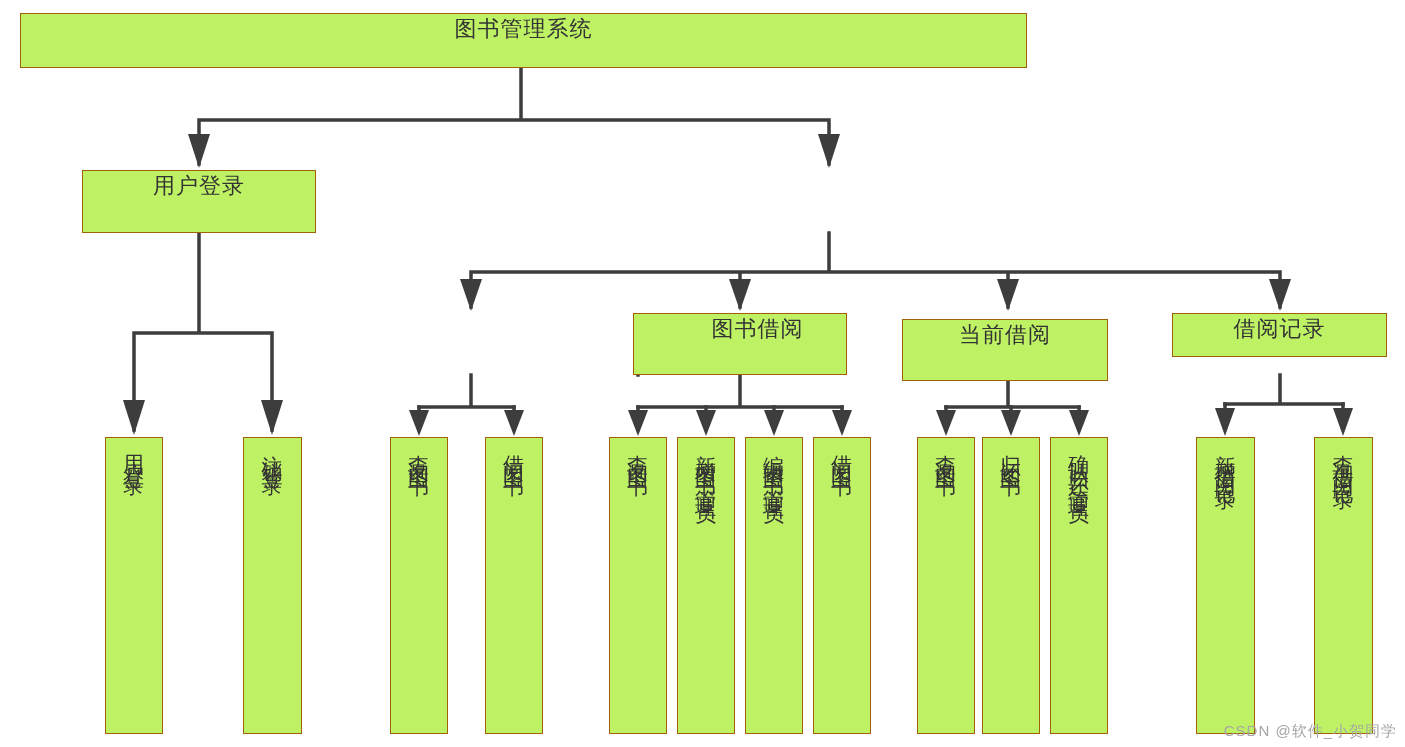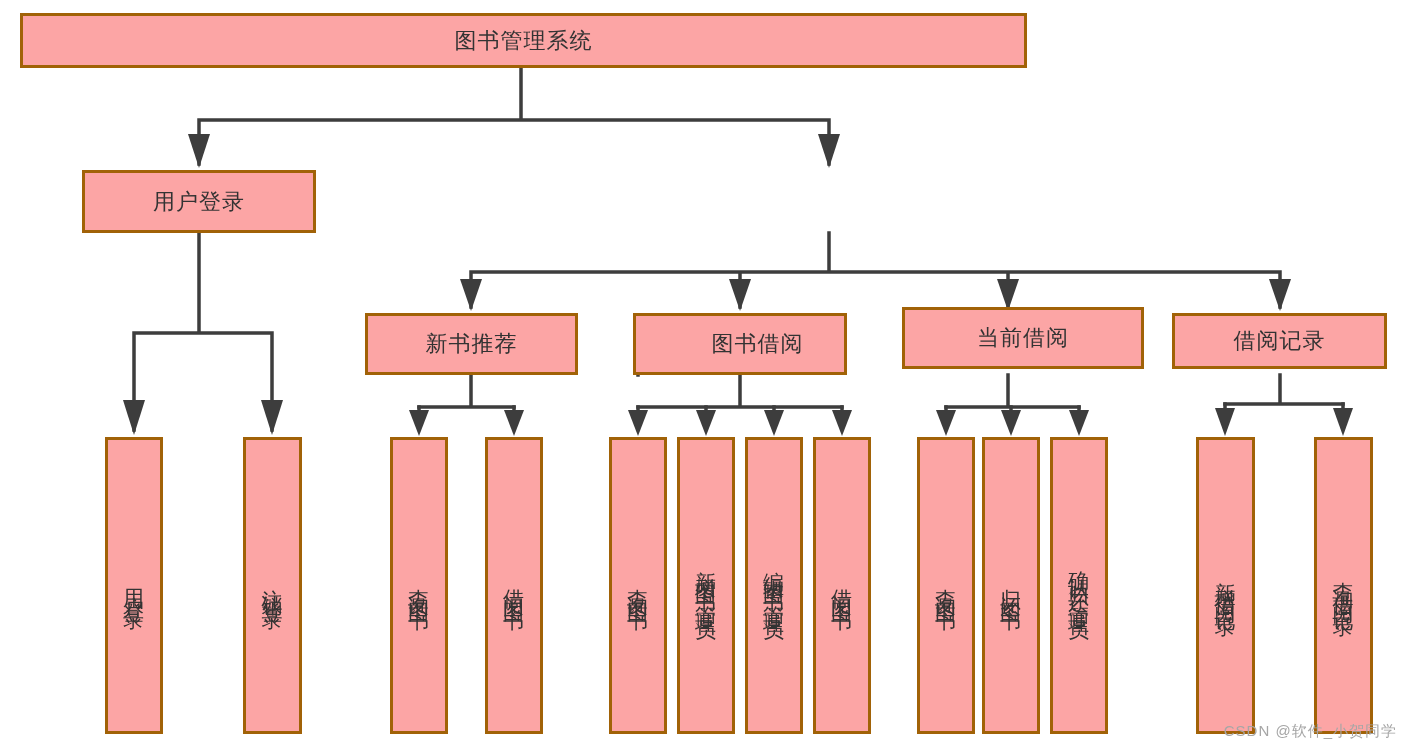--- a/index.html
+++ b/index.html
@@ -17,24 +17,23 @@
   }
   #wires {
     position: absolute;
     left: 0;
     top: 0;
     z-index: 1;
   }
   .node {
     position: absolute;
     box-sizing: border-box;
-    border: 3px solid #a16207;
-    background: #fca5a5;
+    border: 1px solid #a16207;
+    background: #bef264;
     display: flex;
-    align-items: center;
     justify-content: center;
     z-index: 2;
   }
   .node .lbl {
     color: #333333;
     font-size: 22px;
     letter-spacing: 1px;
     white-space: nowrap;
   }
   .leaf .lbl {
@@ -104,30 +103,27 @@
   </svg>
 
   <div class="node" style="left:20px; top:13px; width:1007px; height:55px;">
     <span class="lbl">图书管理系统</span>
   </div>
 
   <div class="node" style="left:82px; top:170px; width:234px; height:63px;">
     <span class="lbl">用户登录</span>
   </div>
 
-  <div class="node" style="left:365px; top:313px; width:213px; height:62px;">
-    <span class="lbl">新书推荐</span>
-  </div>
   <div class="node" style="left:633px; top:313px; width:214px; height:62px;padding-left:35px;">
     <span class="lbl">图书借阅</span>
   </div>
-  <div class="node" style="left:902px; top:307px; width:242px; height:62px;">
+  <div class="node" style="left:902px; top:319px; width:206px; height:62px;">
     <span class="lbl">当前借阅</span>
   </div>
-  <div class="node" style="left:1172px; top:313px; width:215px; height:56px;">
+  <div class="node" style="left:1172px; top:313px; width:215px; height:44px;">
     <span class="lbl">借阅记录</span>
   </div>
 
   <div class="node leaf" style="left:105px; top:437px; width:58px; height:297px;">
     <span class="lbl">用户登录</span>
   </div>
   <div class="node leaf" style="left:243px; top:437px; width:59px; height:297px;">
     <span class="lbl">注销登录</span>
   </div>
 

